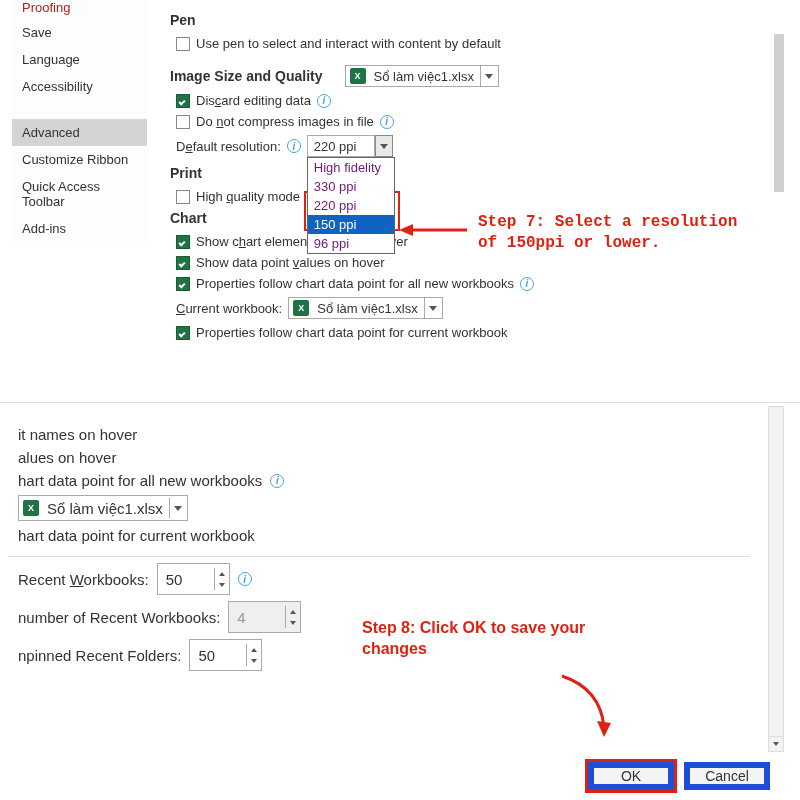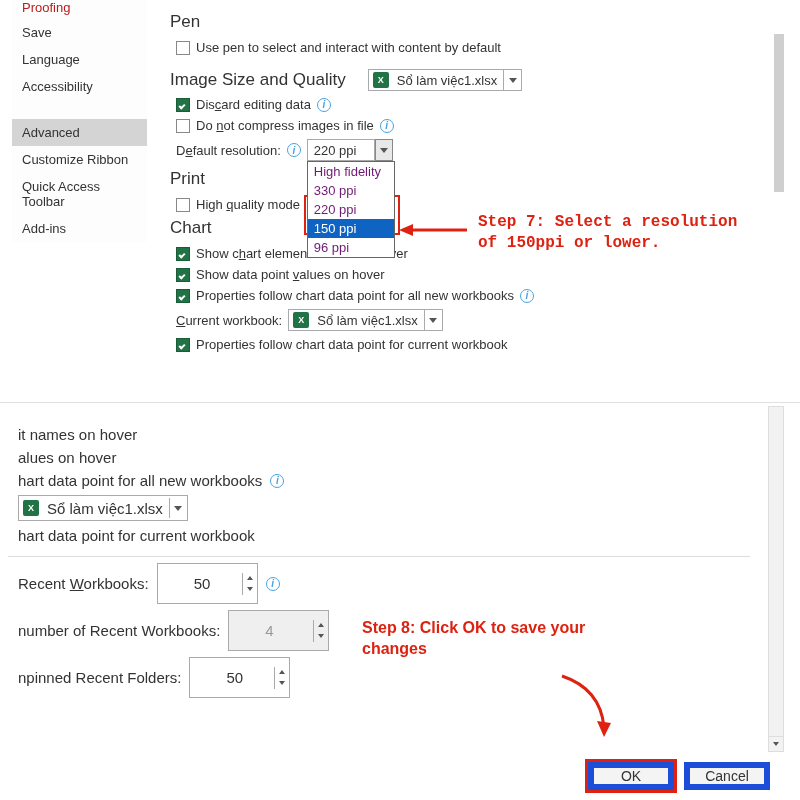--- a/index.html
+++ b/index.html
@@ -23,21 +23,21 @@
   }
   .sidebar-item {
     padding: 6px 10px; font-size: 13px; cursor: pointer;
   }
   .sidebar-item.half { color: #b91c1c; padding-top:0; padding-bottom:4px;}
   .sidebar-item.selected { background: #d4d4d4; margin-top: 19px; }
   .content {
     position: absolute; left: 162px; right: 18px; top: 0;
     padding: 8px 8px 8px 8px;
   }
-  .section-title { font-weight: 400; margin: 4px 0 8px 0; font-size: 17px; }
+  .section-title { font-weight: 700; margin: 4px 0 8px 0; font-size: 14px; }
   .row { margin: 4px 0 6px 6px; display: flex; align-items: center; gap: 6px; font-size: 13px; }
   .chk {
     width: 14px; height: 14px; border: 1px solid #888; display: inline-block; position: relative; flex:0 0 auto;
     background:#fff;
   }
   .chk.checked { background: #217346; border-color:#1a5c38;}
   .chk.checked::after {
     content:""; position:absolute; left:2px; top:5px; width:4px; height:2px;
     border-left:2px solid #fff; border-bottom:2px solid #fff; transform:rotate(-45deg);
   }
@@ -86,21 +86,21 @@
   .res-opt.sel { background:#0f63c2; color:#fff; }
   .scroll-groove {
     position:absolute; right:6px; top:34px; width:10px; height:158px; background:#cfcfcf;
   }
   .cutline { position:absolute; left:0; right:0; height:1px; background:#e0e0e0; }
   .bottom-dialog {
     position:absolute; left:0; top:406px; right:10px; bottom:0; background:#fff; font-size:15px;
   }
   .bottom-line { margin:6px 0; display:flex; align-items:center; gap:8px; }
   .spinner {
-    display:inline-flex; align-items:center; border:1px solid #aaa; height:41px; background:#fff;padding-left:28px;
+    display:inline-flex; align-items:center; border:1px solid #aaa; height:32px; background:#fff;
   }
   .spinner .sp-val { padding:0 8px; width:56px; }
   .spinner .sp-btns { display:flex; flex-direction:column; border-left:1px solid #aaa; }
   .spinner .sp-btns div { width:14px; height:11px; display:flex; align-items:center; justify-content:center;}
   .caret-up-sm {width:0;height:0;border-left:3px solid transparent;border-right:3px solid transparent;border-bottom:4px solid #555;}
   .caret-down-sm {width:0;height:0;border-left:3px solid transparent;border-right:3px solid transparent;border-top:4px solid #555;}
   .spinner.disabled { background:#efefef; color:#999; }
   .btn {
     display:inline-flex; align-items:center; justify-content:center;
     height:28px; min-width:86px; padding:0 14px; border:6px solid #1d4ed8; background:#f4f4f4;

